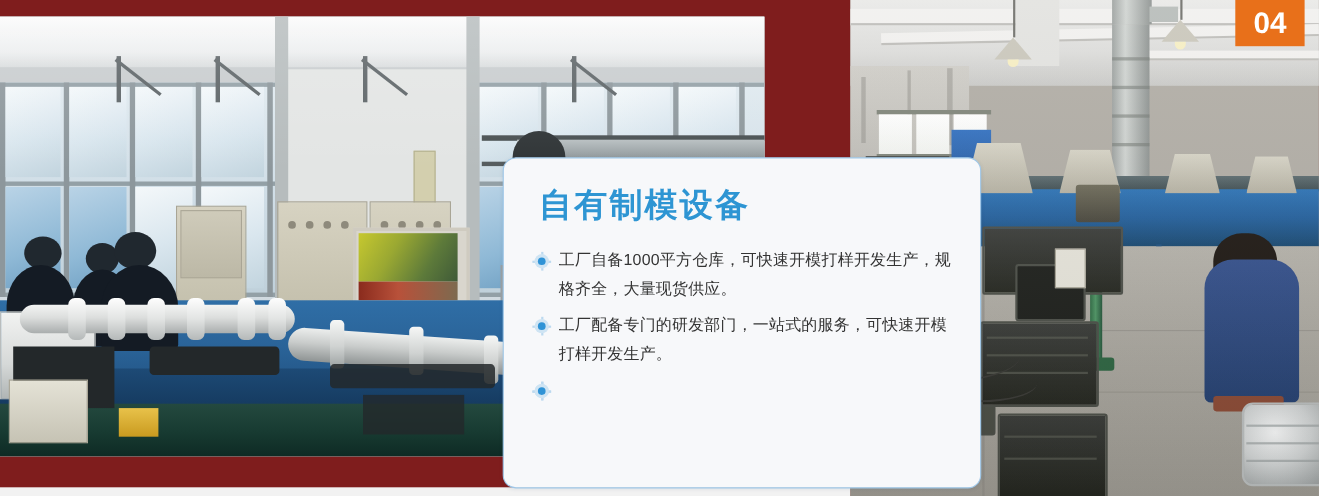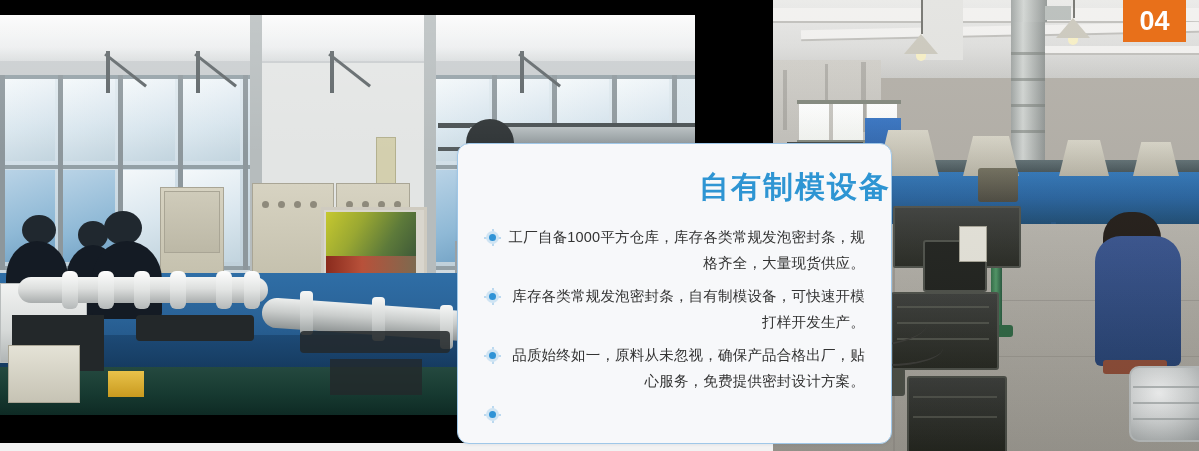--- a/index.html
+++ b/index.html
@@ -3,21 +3,21 @@
 <meta charset="utf-8">
 <title>一站式的服务</title>
 <style>
   html,body{margin:0;padding:0;}
   body{
     width:1199px;height:451px;
     background:#ffffff;
     font-family:"Liberation Sans","DejaVu Sans",sans-serif;
     overflow:hidden;
   }
-  .stage{position:relative;width:1199px;height:451px;overflow:hidden;background:#000000;text-align:right;}
+  .stage{position:relative;width:1199px;height:451px;overflow:hidden;background:#7f1d1d;}
 
   
   .bottom-strip{position:absolute;left:0;top:443px;width:773px;height:8px;background:#f2f2f2;}
 
   
   .photo{position:absolute;overflow:hidden;}
 
   
   .photo-left{left:0;top:15px;width:695px;height:400px;background:#b9c3c6;}
   .pl-sky{position:absolute;left:0;top:0;width:695px;height:300px;
@@ -426,48 +426,47 @@
 
     <ul class="bullets">
 
       <li class="bullet">
         <span class="dot">
           <span class="spike sv"></span>
           <span class="spike sh"></span>
           <span class="ring"></span>
           <span class="core"></span>
         </span>
-        <span>工厂自备1000平方仓库，库存各类常规发泡密封条，规格齐全，大量现货供应。</span>
+        <span>工厂自备1000平方仓库，可快速开模打样开发生产，规格齐全，大量现货供应。</span>
       </li>
 
       <li class="bullet">
         <span class="dot">
           <span class="spike sv"></span>
           <span class="spike sh"></span>
           <span class="ring"></span>
           <span class="core"></span>
         </span>
-        <span>库存各类常规发泡密封条，自有制模设备，可快速开模打样开发生产。</span>
-      </li>
-
-      <li class="bullet">
-        <span class="dot">
-          <span class="spike sv"></span>
-          <span class="spike sh"></span>
-          <span class="ring"></span>
-          <span class="core"></span>
-        </span>
-        <span>品质始终如一，原料从未忽视，确保产品合格出厂，贴心服务，免费提供密封设计方案。</span>
+        <span>工厂配备专门的研发部门，一站式的服务，可快速开模打样开发生产。</span>
       </li>
 
       <li class="bullet">
         <span class="dot">
           <span class="spike sv"></span>
           <span class="spike sh"></span>
           <span class="ring"></span>
           <span class="core"></span>
         </span>
       </li>
 
+      <li class="bullet">
+        <span class="dot">
+          <span class="spike sv"></span>
+          <span class="spike sh"></span>
+          <span class="ring"></span>
+          <span class="core"></span>
+        </span>
+      </li>
+
     </ul>
   </div>
 
 </div>
 
 </body></html>

